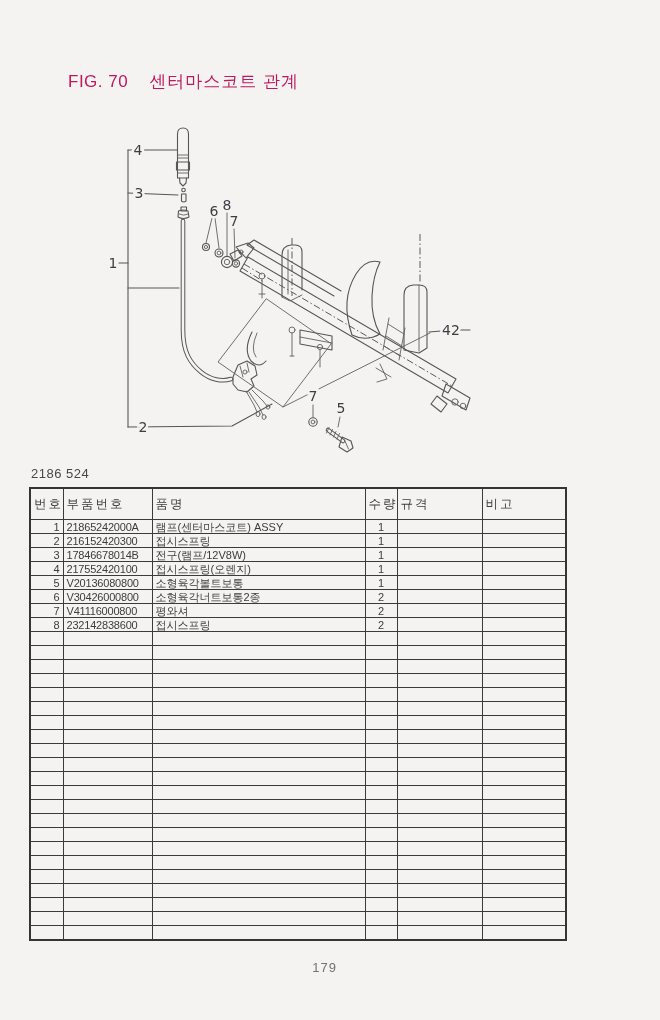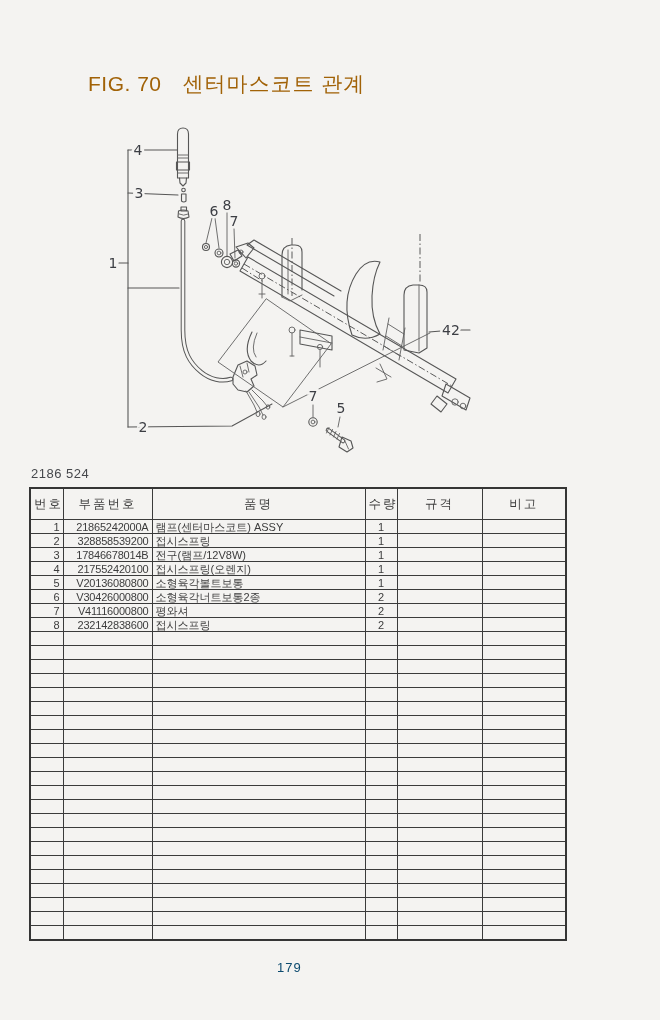--- a/index.html
+++ b/index.html
@@ -3,49 +3,49 @@
 <meta charset="utf-8">
 <style>
   html,body{margin:0;padding:0;}
   body{
     width:660px;height:1020px;position:relative;overflow:hidden;
     background:#f4f3f1;
     font-family:"Liberation Sans","DejaVu Sans",sans-serif;
     color:#3c3c3c;
   }
   .fig-title{
-    position:absolute;left:88px;top:70px;
-    font-size:21px;letter-spacing:.5px;color:#a16207;
+    position:absolute;left:68px;top:70px;
+    font-size:17px;letter-spacing:.5px;color:#be185d;
     white-space:nowrap;
   }
   .fig-title .kr{margin-left:21px;font-weight:500;letter-spacing:1px;}
   .table-ref{
     position:absolute;left:31px;top:466px;
     font-size:13px;color:#46484c;letter-spacing:.5px;text-align:center;
   }
   .parts-table-wrap{position:absolute;left:29px;top:487px;width:536px;}
   table.parts{
     border-collapse:collapse;table-layout:fixed;width:536px;
     background:transparent;
   }
   table.parts th,table.parts td{
     border:1px solid #3b3b3b;
     font-size:11px;line-height:12px;color:#3c3c3c;
     padding:0 3px;overflow:hidden;white-space:nowrap;
   }
   table.parts{border:2px solid #353535;}
-  table.parts th{height:30px;font-size:12.5px;font-weight:normal;text-align:center;letter-spacing:2px;}
+  table.parts th{height:30px;font-size:12.5px;font-weight:normal;text-align:left;letter-spacing:2px;}
   table.parts td{height:13px;}
   td.c-no{text-align:right;padding-right:2px;}
-  td.c-part{letter-spacing:-.2px;font-size:10.5px;text-align:right;}
+  td.c-part{letter-spacing:-.2px;font-size:10.5px;}
   td.c-name{font-size:11px;margin-left:44px;}
   td.c-qty{text-align:center;}
   .page-number{
-    position:absolute;left:277px;top:960px;width:60px;text-align:left;
-    font-size:13px;color:#0c4a6e;letter-spacing:1px;
+    position:absolute;left:277px;top:960px;width:60px;text-align:right;
+    font-size:13px;color:#737373;letter-spacing:1px;
   }
   svg.diagram{position:absolute;left:0;top:0;}
   svg.diagram *{vector-effect:non-scaling-stroke;}
   .ln{fill:none;stroke:#565656;stroke-width:1.1;stroke-linecap:round;stroke-linejoin:round;}
   .thin{fill:none;stroke:#606060;stroke-width:.9;stroke-linecap:round;stroke-linejoin:round;}
   .tube{fill:none;stroke:#565656;stroke-width:4.6;stroke-linecap:round;}
   .tube-in{fill:none;stroke:#f4f3f1;stroke-width:2.6;stroke-linecap:round;}
   .dashdot{fill:none;stroke:#5a5a5a;stroke-width:1;stroke-dasharray:7 2.5 1.5 2.5;}
   .callout{font:14px "DejaVu Sans",sans-serif;fill:#3c3e44;text-anchor:middle;
     paint-order:stroke;stroke:#f4f3f1;stroke-width:5px;}
@@ -213,21 +213,21 @@
         <tr>
           <td class="c-no">1</td>
           <td class="c-part">21865242000A</td>
           <td class="c-name">램프(센터마스코트) ASSY</td>
           <td class="c-qty">1</td>
           <td class="c-spec"></td>
           <td class="c-note"></td>
         </tr>
         <tr>
           <td class="c-no">2</td>
-          <td class="c-part">328858539200</td>
+          <td class="c-part">216152420300</td>
           <td class="c-name">접시스프링</td>
           <td class="c-qty">1</td>
           <td class="c-spec"></td>
           <td class="c-note"></td>
         </tr>
         <tr>
           <td class="c-no">3</td>
           <td class="c-part">17846678014B</td>
           <td class="c-name">전구(램프/12V8W)</td>
           <td class="c-qty">1</td>

